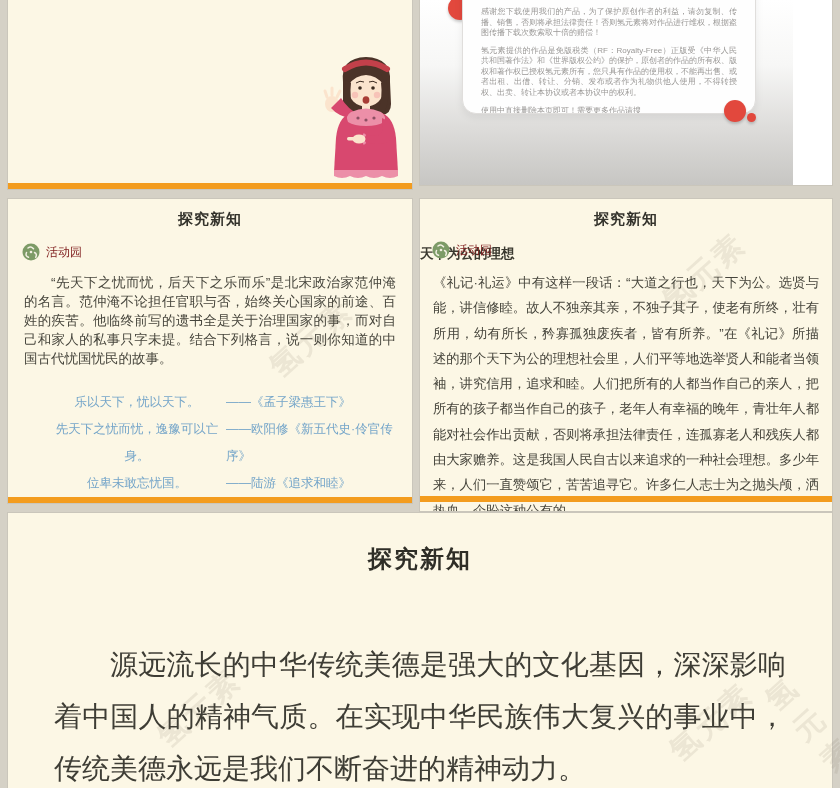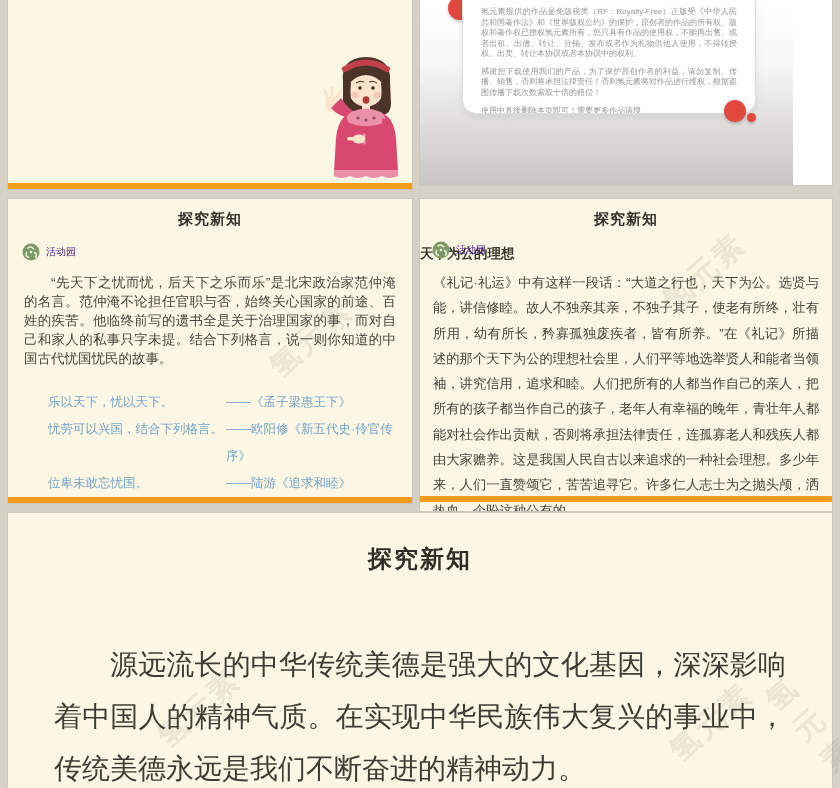--- a/index.html
+++ b/index.html
@@ -37,27 +37,27 @@
   .lic-box p{margin:0 0 7px;font-size:8px;line-height:10.5px;color:#9a9896;text-align:justify;}
   .lic-footer{display:flex;align-items:center;font-size:8px;color:#9a9896;margin-top:2px;}
   .lic-url{color:#e2483d;margin-left:30px;font-weight:bold;}
 
   
   .slide-title{margin:0;padding-top:11px;text-align:center;font-size:15px;font-weight:bold;
         color:#34332c;letter-spacing:1px;}
   .act-row{position:absolute;display:flex;align-items:center;gap:6px;z-index:2;}
   .s-ml .act-row{left:14px;top:44px;}
   .s-mr .act-row{left:12px;top:42px;}
-  .act-label{font-size:10px;color:#4c1d95;}
+  .act-label{font-size:12px;color:#7f1d1d;}
 
   .s-ml .body{position:absolute;left:16px;right:16px;top:74px;margin:0;font-size:13.5px;
         line-height:19px;color:#46453c;text-align:justify;text-indent:2em;}
   .quotes{position:absolute;left:40px;right:10px;top:190px;font-size:12.5px;line-height:27px;color:#74a5c9;}
   .q-row{display:flex;}
-  .q-text{width:178px;flex:none;}
+  .q-text{width:178px;flex:none;text-align:center;}
   .q-src{flex:1;}
 
   .s-mr .subtitle{position:absolute;left:0;right:0;top:46px;margin:0;
         font-size:13.5px;font-weight:bold;color:#3a392f;}
   .s-mr .content{position:absolute;left:13px;right:13px;top:71px;}
   .s-mr .content p{margin:0;font-size:13.3px;line-height:25.3px;color:#46453c;text-align:justify;}
 
   .s-b .big-title{margin:0;padding-top:30px;text-align:center;font-size:24px;font-weight:bold;
         color:#2f2e27;letter-spacing:2px;}
   .s-b .big-body{position:absolute;left:38px;right:38px;top:118px;margin:8px;font-size:28px;
@@ -103,22 +103,22 @@
     </svg>
     <div class="bar"></div>
   </section>
 
   <section class="slide s-tr">
     <div class="grad"></div>
     <div class="white-circle"></div>
     <div class="rc rc1"></div>
     <div class="rc rc2"></div>
     <div class="lic-box">
+      <p>感谢您下载使用我们的产品，为了保护原创作者的利益，请勿复制、传播、销售，否则将承担法律责任！否则氢元素将对作品进行维权，根据盗图传播下载次数索取十倍的赔偿！</p>
       <p>氢元素提供的作品是免版税类（RF：Royalty-Free）正版受《中华人民共和国著作法》和《世界版权公约》的保护，原创者的作品的所有权、版权和著作权已授权氢元素所有，您只具有作品的使用权，不能再出售、或者出租、出借、转让、分销、发布或者作为礼物供他人使用，不得转授权、出卖、转让本协议或者本协议中的权利。</p>
-      <p>感谢您下载使用我们的产品，为了保护原创作者的利益，请勿复制、传播、销售，否则将承担法律责任！否则氢元素将对作品进行维权，根据盗图传播下载次数索取十倍的赔偿！</p>
       <div class="lic-footer">
         <span>使用中直接删除本页即可！需要更多作品请搜索【氢元素】</span>
         <span class="lic-url">www.41pic.com</span>
       </div>
     </div>
     <div class="rc rc3"></div>
     <div class="rc rc4"></div>
   </section>
 
   <section class="slide s-ml">
@@ -131,21 +131,21 @@
       </svg>
       <span class="act-label">活动园</span>
     </div>
     <p class="body">“先天下之忧而忧，后天下之乐而乐”是北宋政治家范仲淹的名言。范仲淹不论担任官职与否，始终关心国家的前途、百姓的疾苦。他临终前写的遗书全是关于治理国家的事，而对自己和家人的私事只字未提。结合下列格言，说一则你知道的中国古代忧国忧民的故事。</p>
     <div class="quotes">
       <div class="q-row">
         <span class="q-text">乐以天下，忧以天下。</span>
         <span class="q-src">——《孟子梁惠王下》</span>
       </div>
       <div class="q-row">
-        <span class="q-text">忧劳可以兴国，结合下列格言。</span>
+        <span class="q-text">先天下之忧而忧，逸豫可以亡身。</span>
         <span class="q-src">——欧阳修《新五代史·伶官传序》</span>
       </div>
       <div class="q-row">
         <span class="q-text">位卑未敢忘忧国。</span>
         <span class="q-src">——陆游《追求和睦》</span>
       </div>
     </div>
     <div class="bar"></div>
   </section>
 

